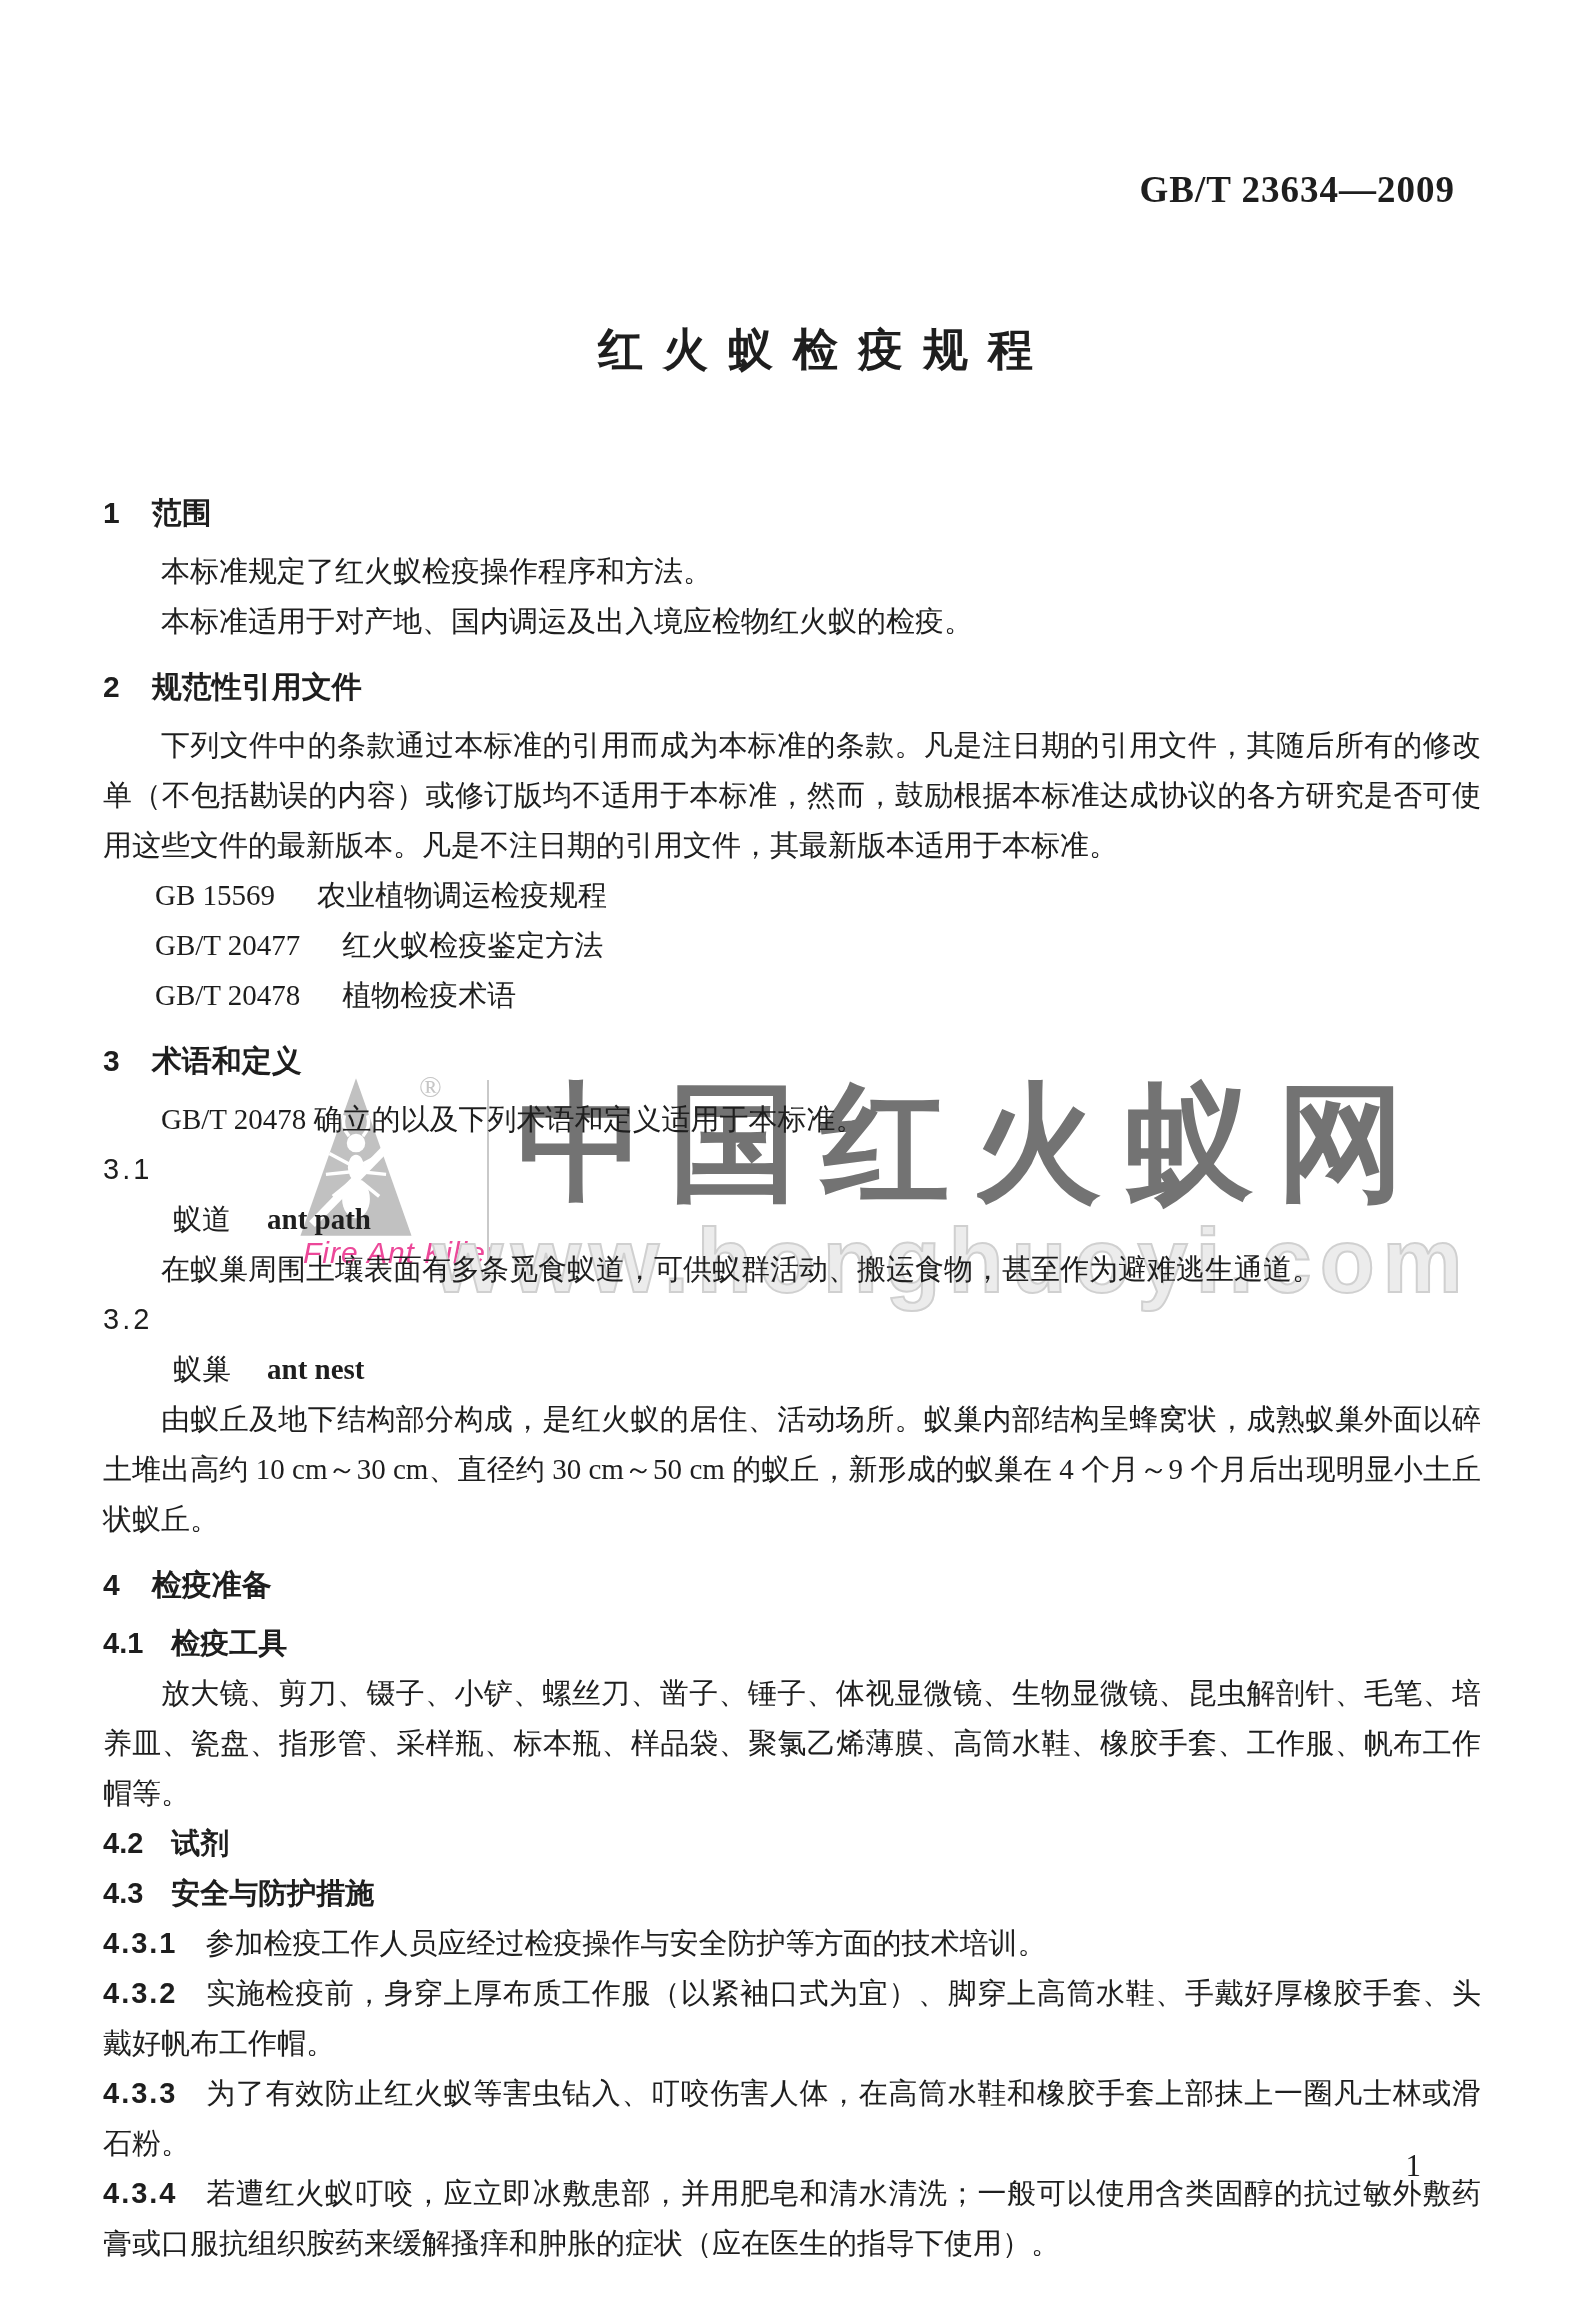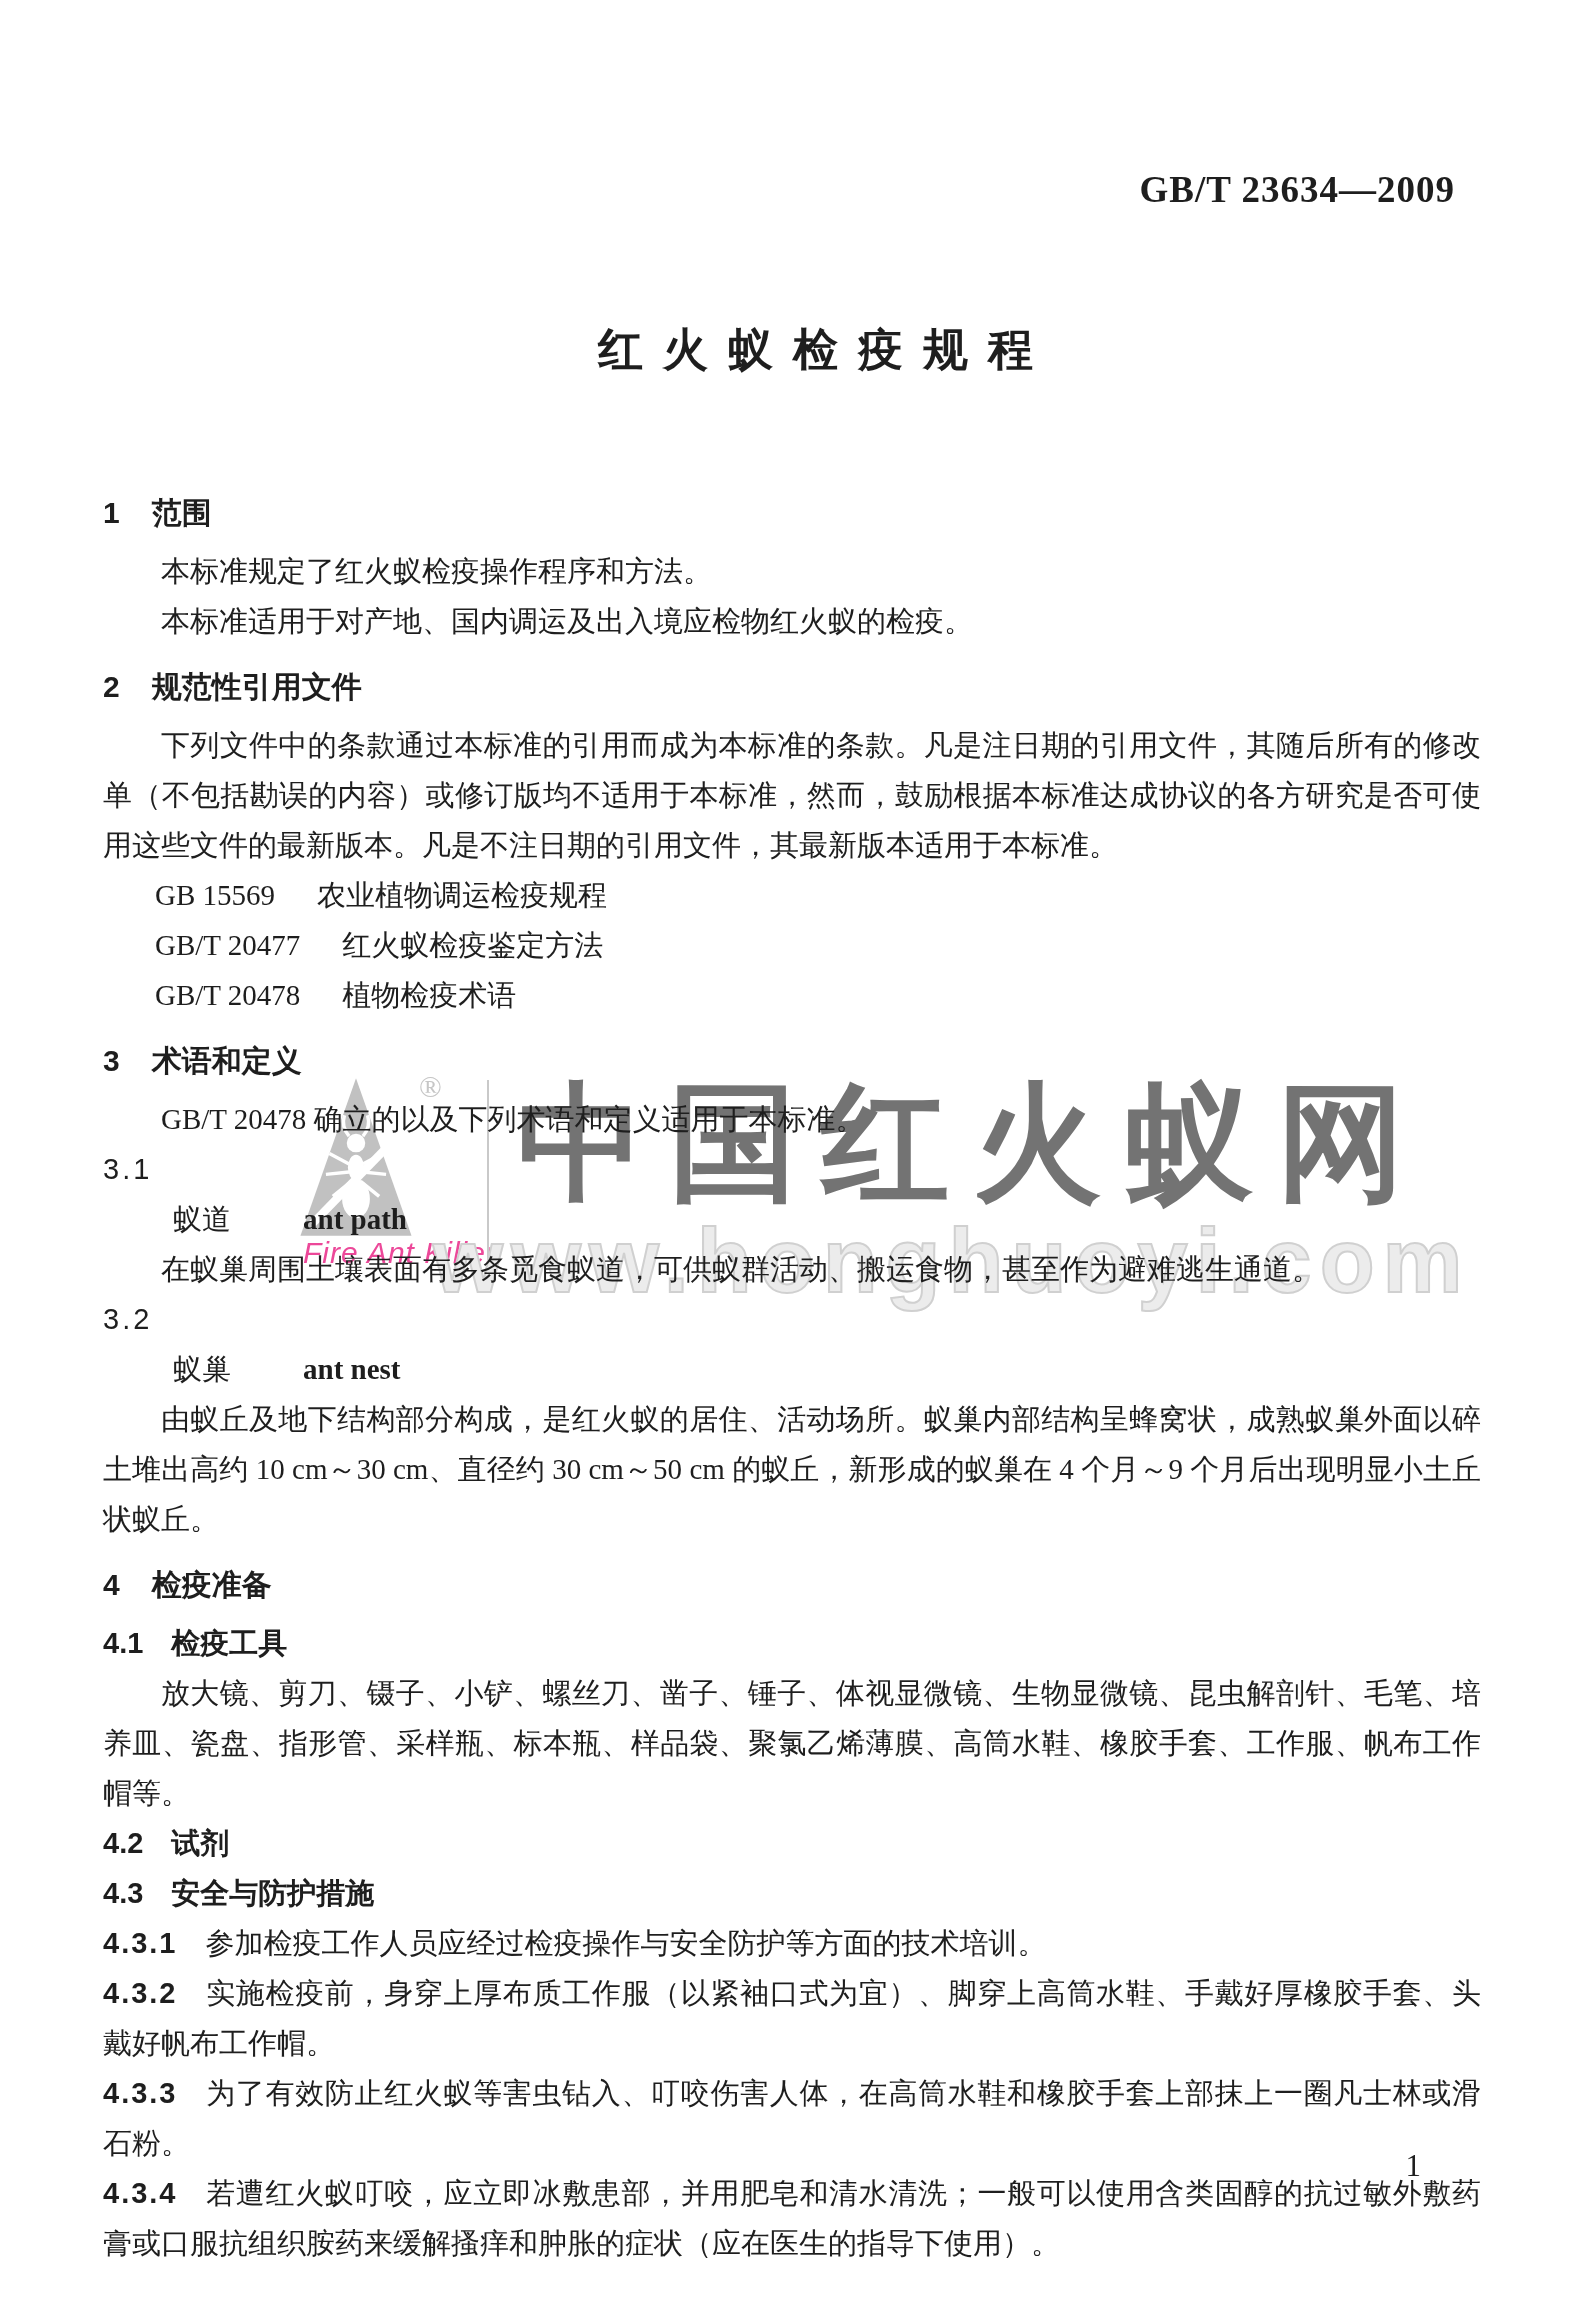--- a/index.html
+++ b/index.html
@@ -72,21 +72,21 @@
   .ref-code{margin-right:42px;}
   .tnum{
     font-family:"Liberation Sans","DejaVu Sans",sans-serif;
     letter-spacing:3px;margin:2px 0;
   }
   .term{padding-left:70px;}
   .term-zh{
     font-family:"Liberation Sans","DejaVu Sans",sans-serif;
     font-weight:normal;margin-right:36px;
   }
-  .term-en{font-weight:bold;margin-left:36px;}
+  .term-en{font-weight:bold;}
   .clause .clause-num{
     font-family:"Liberation Sans","DejaVu Sans",sans-serif;
     font-weight:bold;margin-right:28px;letter-spacing:2px;
   }
   .page-num{
     position:absolute;top:2148px;right:162px;z-index:2;
     font-size:31px;
   }
 </style>
 </head>

